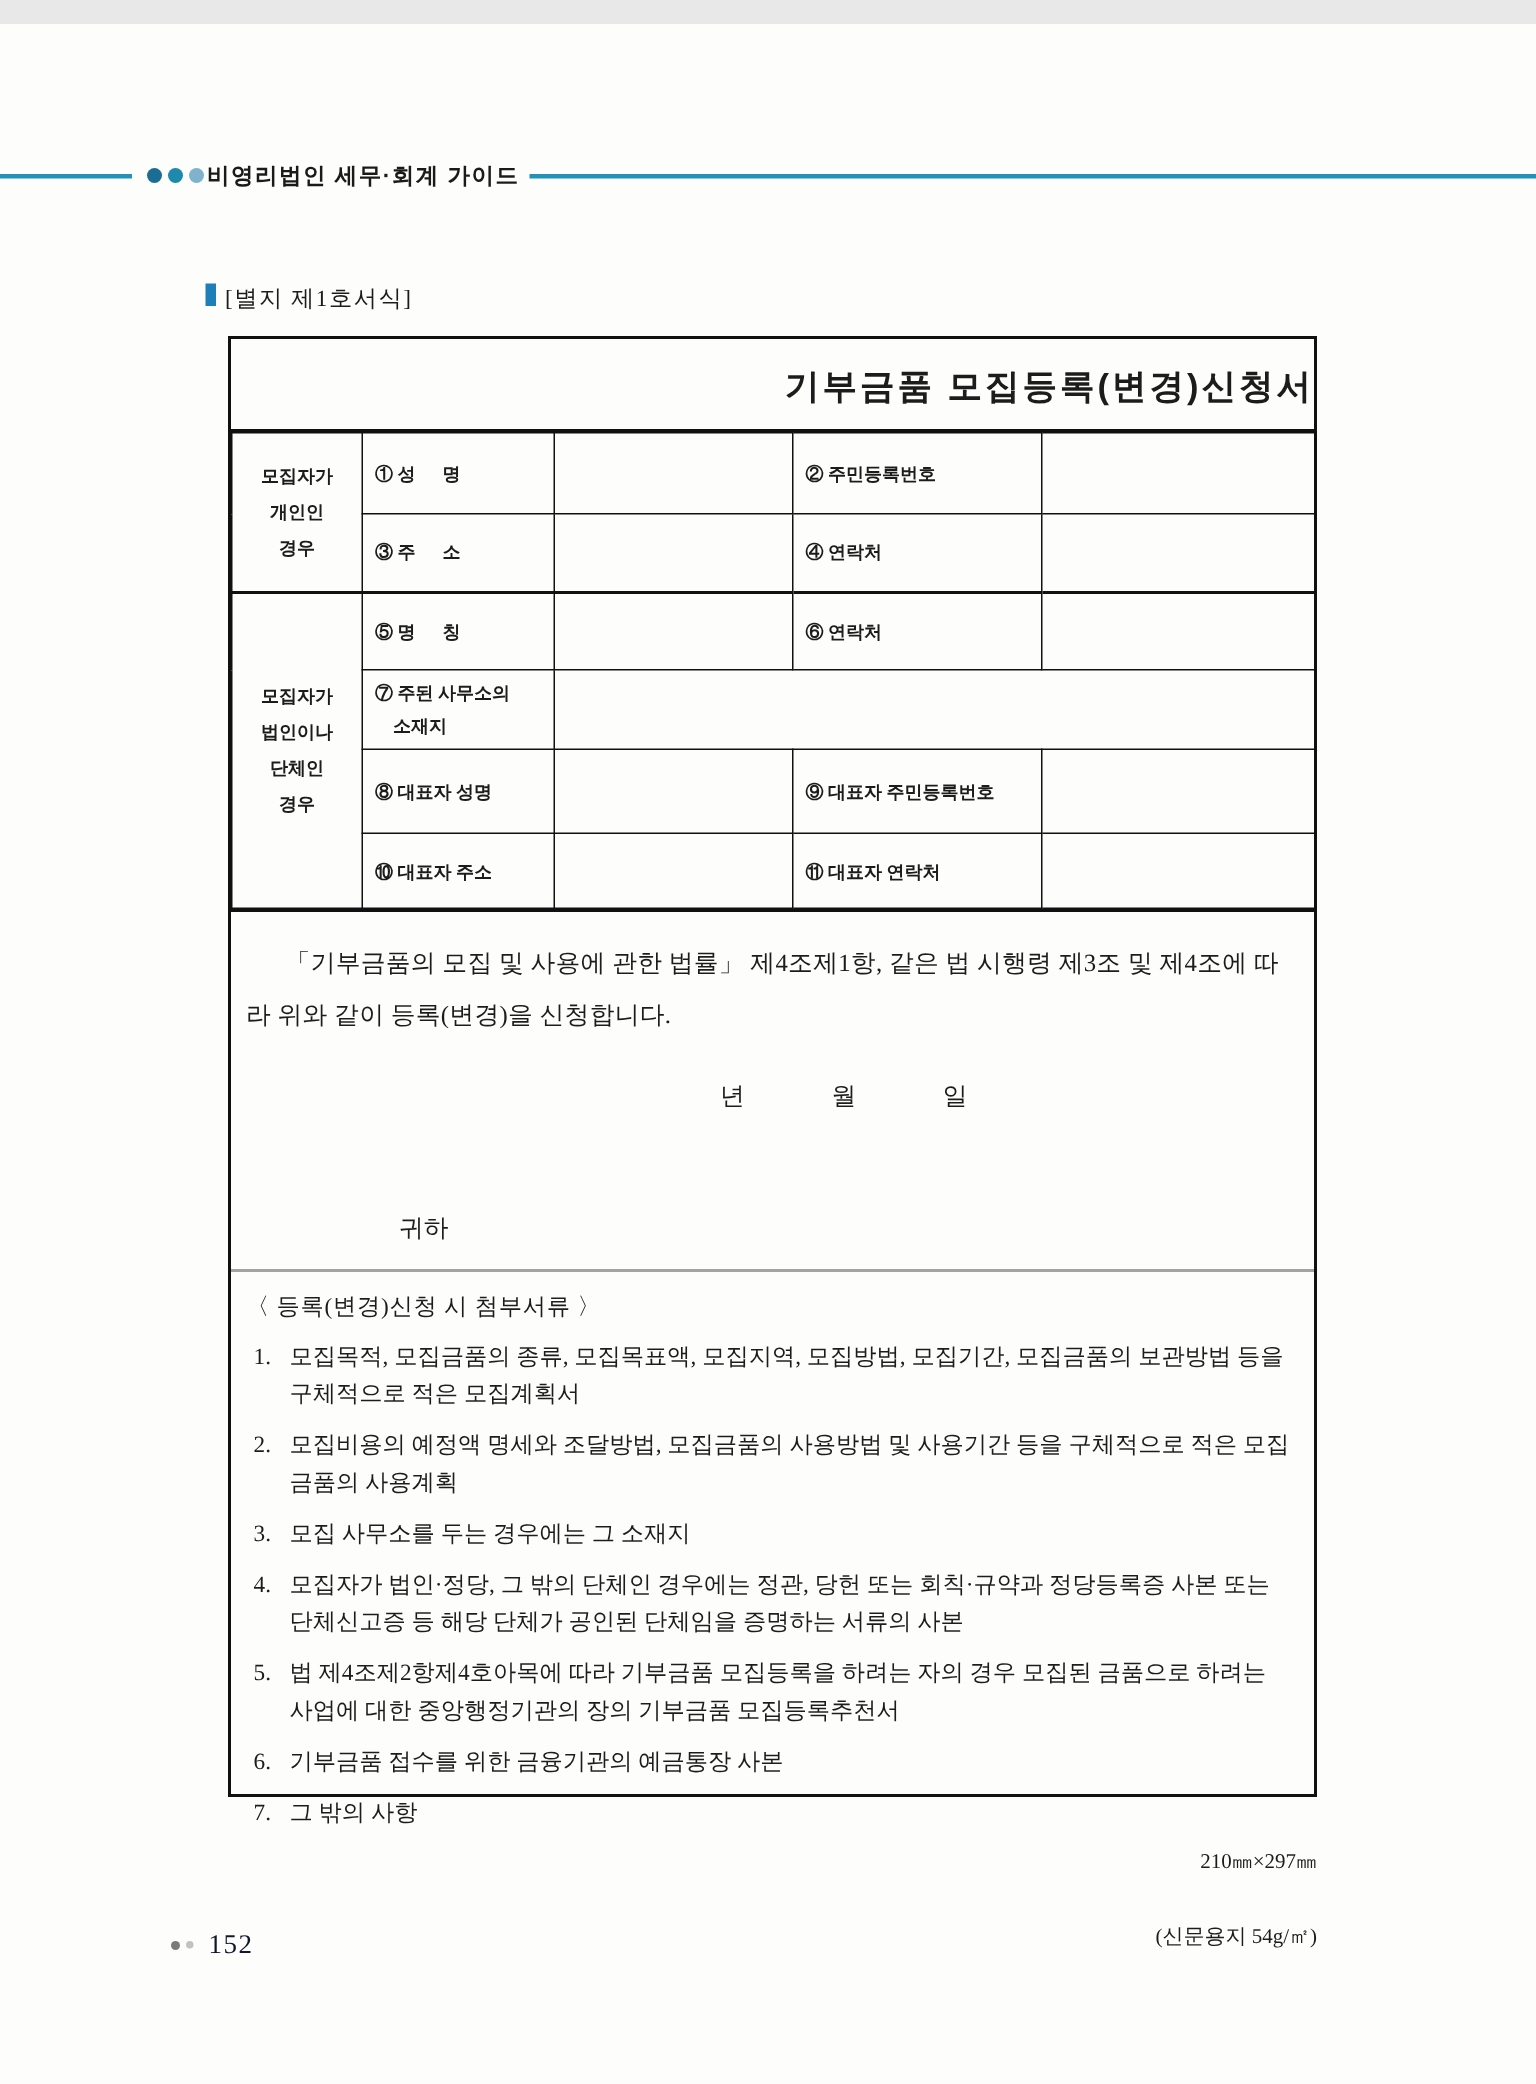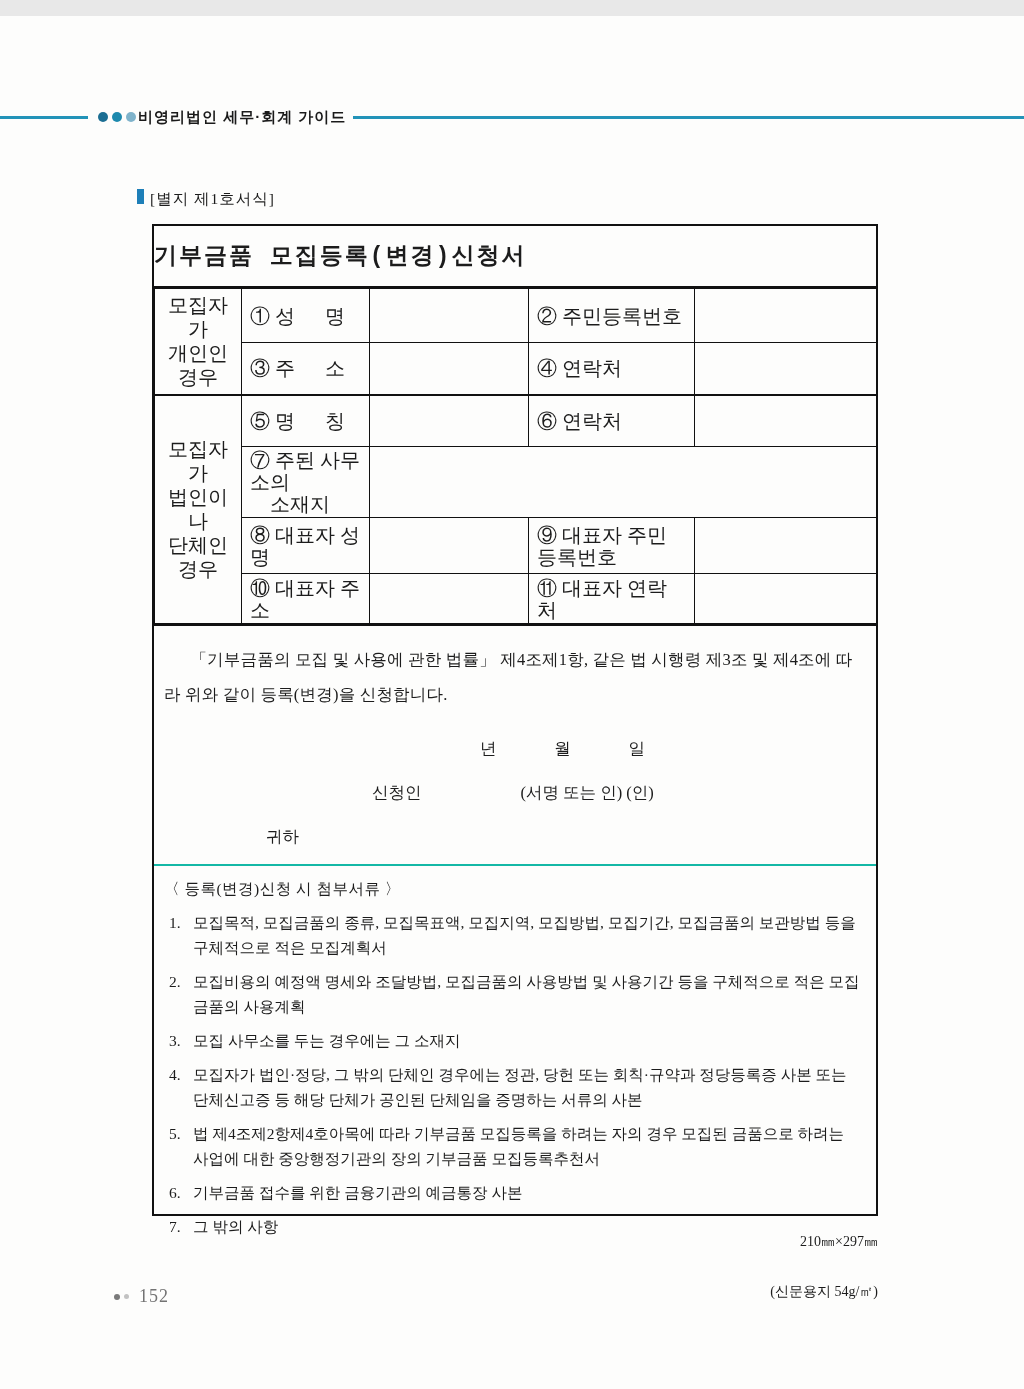--- a/index.html
+++ b/index.html
@@ -26,42 +26,42 @@
   
   .sheet-label { position:absolute; top:173px; left:137px; display:flex; align-items:flex-start; }
   .sheet-label .bar { width:7px; height:15px; background:#1e7fb8; margin-right:6px; }
   .sheet-label .txt { font-size:15.5px; letter-spacing:1px; }
   
   .form-box {
     position:absolute; top:208px; left:152px; width:726px;
     border:2px solid #111; background:#fdfdfc;
   }
   .form-title {
-    height:62px; line-height:62px; text-align:left;
-    font-family:Liberation Mono, monospace;
+    height:62px; line-height:62px; text-align:right;
+    font-family:Liberation Sans, sans-serif;
     font-size:23px; font-weight:bold; letter-spacing:2px;
     border-bottom:2px solid #111;
   }
   table.grid { width:100%; border-collapse:collapse; table-layout:fixed; }
-  table.grid td { border:1px solid #111; font-size:20px; padding:2px 8px; overflow:hidden; }
+  table.grid td { border:1px solid #111; font-size:12px; padding:2px 8px; overflow:hidden;font-weight:bold; }
   table.grid tr.sec-start td { border-top:2px solid #111; }
   td.sec-label { text-align:center; white-space:pre-line; line-height:24px; padding:2px 2px; }
   td.f-label  { white-space:pre-wrap; line-height:22px; }
   td.blank { }
   
   .declaration { position:relative; height:240px; border-top:2px solid #111; font-size:16.5px; }
   .declaration .para {
     position:absolute; top:16px; left:10px; right:12px;
     text-indent:1.6em; line-height:35px; letter-spacing:.2px;
   }
   .declaration .date-line      { position:absolute; top:112px; left:326px; white-space:pre; }
   .declaration .applicant-line { position:absolute; top:156px; left:218px; white-space:pre; }
   .declaration .recipient      { position:absolute; top:200px; left:112px; }
   
-  .attachments { position:relative; height:350px; border-top:2px solid #14b8a6; font-size:15.5px; }
+  .attachments { position:relative; height:350px; border-top:2px solid #a3a3a3; font-size:15.5px; }
   .attachments .att-heading { position:absolute; top:13px; left:10px; letter-spacing:.5px; }
   .attachments ol {
     position:absolute; top:44px; left:13px; right:16px;
     list-style:none; counter-reset:att;
   }
   .attachments ol li {
     counter-increment:att; position:relative; padding-left:26px;
     line-height:25px; margin-bottom:9px;
   }
   .attachments ol li::before {
@@ -74,21 +74,21 @@
   .fee-box .fee-label { height:30px; line-height:30px; border-bottom:1px solid #111; }
   .fee-box .fee-value { height:48px; line-height:48px; border-bottom:2px solid #111; }
   
   .paper-note {
     position:absolute; top:1188px; right:146px; text-align:right;
     font-size:14px; line-height:25px; white-space:pre-line;
   }
   .page-num { position:absolute; top:1270px; left:114px; display:flex; align-items:center; }
   .page-num .d1 { width:6px; height:6px; border-radius:50%; background:#7a7a7a; margin-right:4px; }
   .page-num .d2 { width:5px; height:5px; border-radius:50%; background:#c2c2c2; margin-right:10px; }
-  .page-num .num { font-size:18px; color:#737373; letter-spacing:1px; }
+  .page-num .num { font-size:18px; color:#0f172a; letter-spacing:1px; }
 </style>
 </head>
 <body>
 
 <div id="page">
 
   <div class="hline left"></div>
   <div class="head-dots">
     <i></i>
     <i></i>
@@ -155,21 +155,20 @@
         <td class="blank"></td>
         <td class="f-label">⑪ 대표자 연락처</td>
         <td class="blank"></td>
       </tr>
     </tbody>
       </table>
 
     <div class="declaration">
       <div class="para">「기부금품의 모집 및 사용에 관한 법률」 제4조제1항, 같은 법 시행령 제3조 및 제4조에 따라 위와 같이 등록(변경)을 신청합니다.</div>
       <div class="date-line">년              월              일</div>
-      <div class="applicant-line">신청인                        (서명 또는 인) (인)</div>
       <div class="recipient">귀하</div>
     </div>
 
     <div class="attachments">
       <div class="att-heading">〈 등록(변경)신청 시 첨부서류 〉</div>
       <ol>
         <li>모집목적, 모집금품의 종류, 모집목표액, 모집지역, 모집방법, 모집기간, 모집금품의 보관방법 등을 구체적으로 적은 모집계획서</li>
         <li>모집비용의 예정액 명세와 조달방법, 모집금품의 사용방법 및 사용기간 등을 구체적으로 적은 모집금품의 사용계획</li>
         <li>모집 사무소를 두는 경우에는 그 소재지</li>
         <li>모집자가 법인·정당, 그 밖의 단체인 경우에는 정관, 당헌 또는 회칙·규약과 정당등록증 사본 또는 단체신고증 등 해당 단체가 공인된 단체임을 증명하는 서류의 사본</li>

